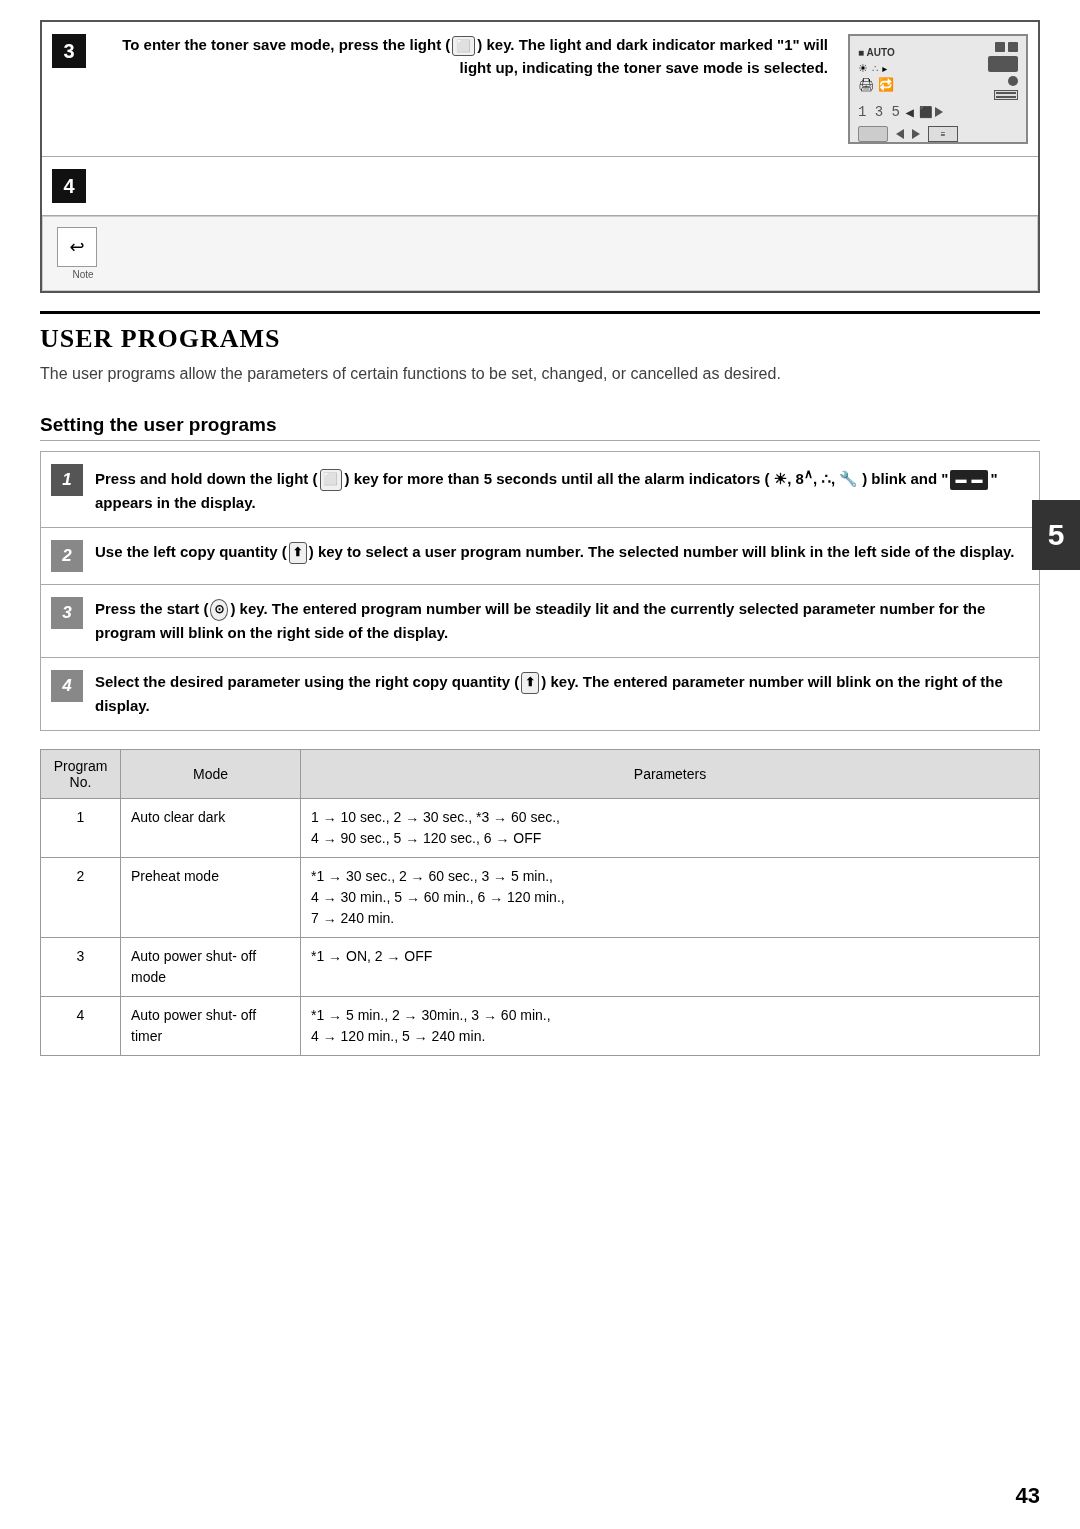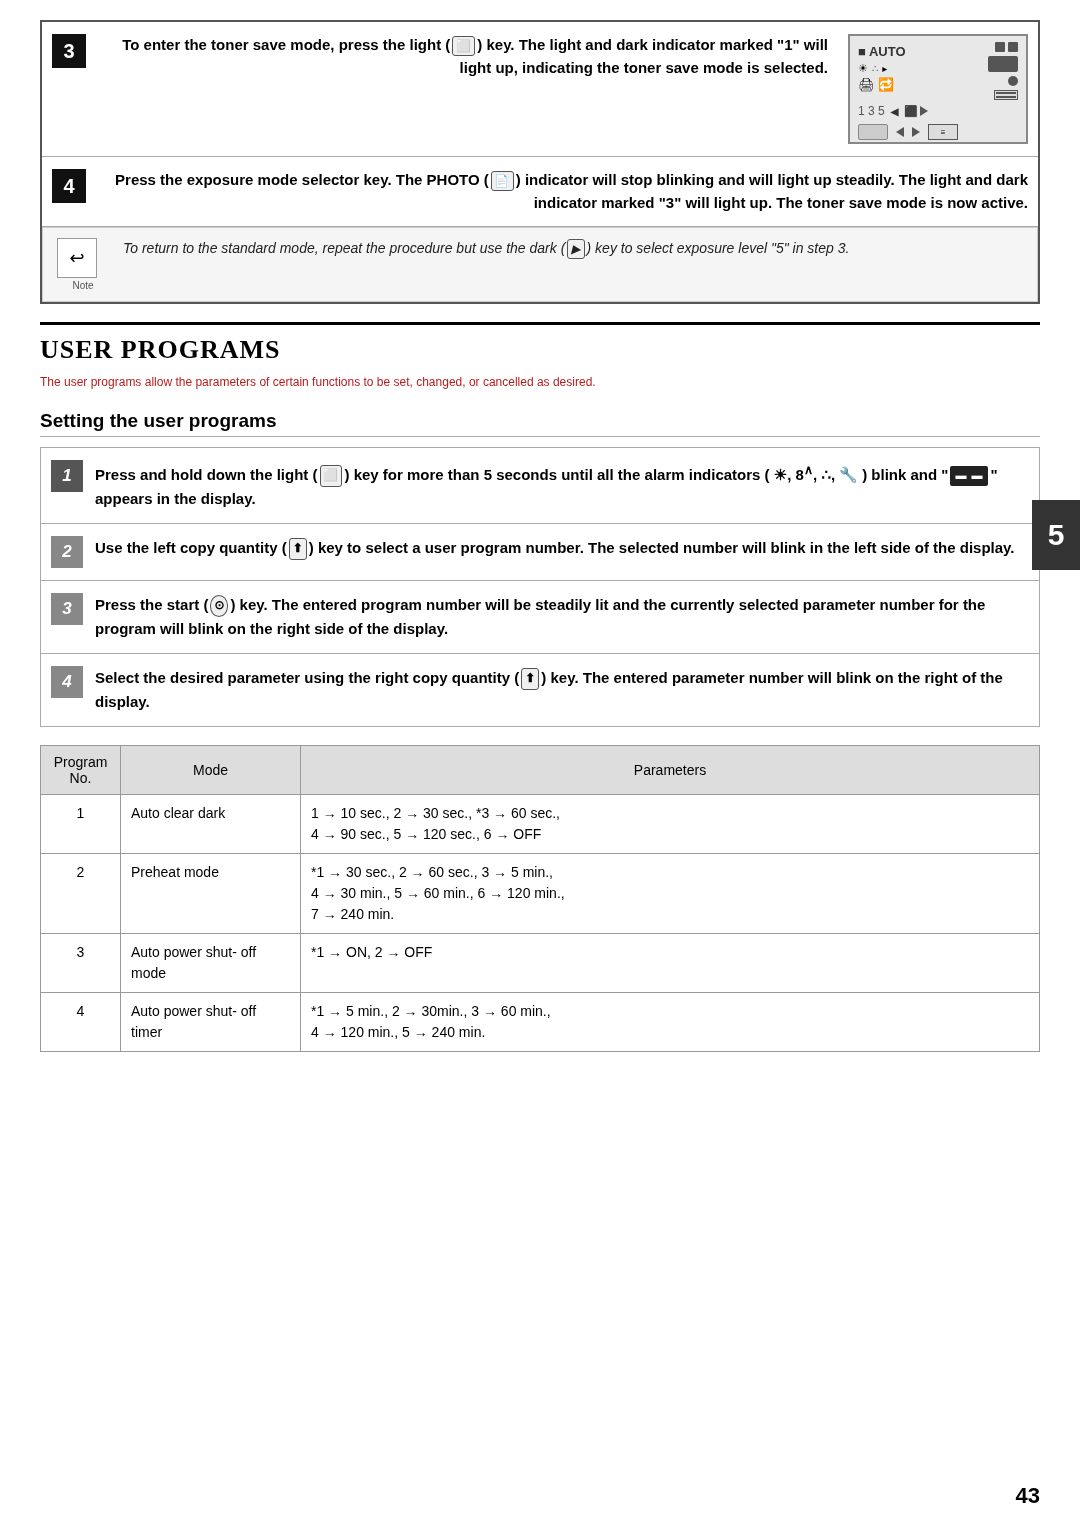--- a/index.html
+++ b/index.html
@@ -206,24 +206,24 @@
 
     .section-title {
       font-size: 26px;
       font-weight: 900;
       letter-spacing: 1px;
       margin-bottom: 8px;
       font-family: Liberation Serif, serif;
     }
 
     .section-description {
-      font-size: 12px;
+      font-size: 16px;
       line-height: 1.5;
-      margin-bottom: 19px;
-      color: #b91c1c;
+      margin-bottom: 28px;
+      color: #404040;
     }
 
     .subsection-title {
       font-size: 19px;
       font-weight: bold;
       margin-bottom: 10px;
       border-bottom: 1px solid #aaa;
       padding-bottom: 4px;
     }
 
@@ -387,21 +387,21 @@
       <div class="step-content">
         <div class="step-row-with-image">
           <p>
             <strong>To enter the toner save mode, press the <span>light</span> (<span class="key-icon">⬜</span>) key. The light and dark indicator marked "1" will light up, indicating the toner save mode is selected.</strong>
           </p>
           <div class="step-image">
 
             <div class="device-panel">
               <div class="device-panel-top">
                 <div>
-                  <span style="font-size:13px; font-weight:bold; color:#333;">■ AUTO</span>
+                  <span style="font-size:10px; font-weight:bold; color:#333;">■ AUTO</span>
                   <br>
                   <div style="display:flex; gap:4px; margin-top:3px; align-items:center;">
                     <span style="font-size:11px;">☀</span>
                     <span style="font-size:10px; color:#555;">∴</span>
                     <span style="font-size:10px;">▸</span>
                   </div>
                   <div style="display:flex; gap:4px; margin-top:2px; align-items:center;">
                     <span style="font-size:13px;">🖨</span>
                     <span style="font-size:13px;">🔁</span>
                   </div>
@@ -415,21 +415,21 @@
                   <div class="dp-circle" style="margin-top:2px;"></div>
                   <div style="width:24px; height:10px; border:1px solid #555; background:#ddd; margin-top:2px; display:flex; align-items:center; justify-content:center;">
                     <div class="dp-lines">
                       <div class="dp-line"></div>
                       <div class="dp-line"></div>
                     </div>
                   </div>
                 </div>
               </div>
               <div class="device-panel-middle">
-                <span style="font-size:12px; color:#555;">1 3 5</span>
+                <span style="font-size:14px; color:#555;font-family:Liberation Mono, monospace;">1 3 5</span>
                 <div class="dp-nums">
                   <span style="font-size:10px; font-weight:bold;">◀</span>
                 </div>
                 <div class="dp-arrow-group">
                   <span style="font-size:11px; color:#555;">⬛</span>
                   <div class="dp-triangle"></div>
                 </div>
               </div>
               <div class="device-panel-bottom">
                 <div style="display:flex; gap:8px; align-items:center;">
@@ -442,37 +442,29 @@
                 </div>
               </div>
             </div>
           </div>
         </div>
       </div>
     </div>
 
     <div class="step-row">
       <div class="step-num-dark">4</div>
-      <div class="step-content">
-        <p>
-          <strong>Press the exposure mode selector key. The PHOTO (<span class="key-icon">📄</span>) indicator will stop blinking and will light up steadily. The light and dark indicator marked "3" will light up. The toner save mode is now active.</strong>
-        </p>
-      </div>
     </div>
 
     <div class="note-box">
       <div style="display:flex; flex-direction:column; align-items:center; margin-right:14px; flex-shrink:0;">
         <div class="note-icon">
           <span>↩</span>
         </div>
         <div class="note-label">Note</div>
       </div>
-      <p class="note-text">
-        To return to the standard mode, repeat the procedure but use the dark (<span class="key-icon">▶</span>) key to select exposure level "5" in step 3.
-      </p>
     </div>
 
   </div>
 
   <div class="section-divider"></div>
 
   <h1 class="section-title">USER PROGRAMS</h1>
 
   <p class="section-description">The user programs allow the parameters of certain functions to be set, changed, or cancelled as desired.</p>
 

